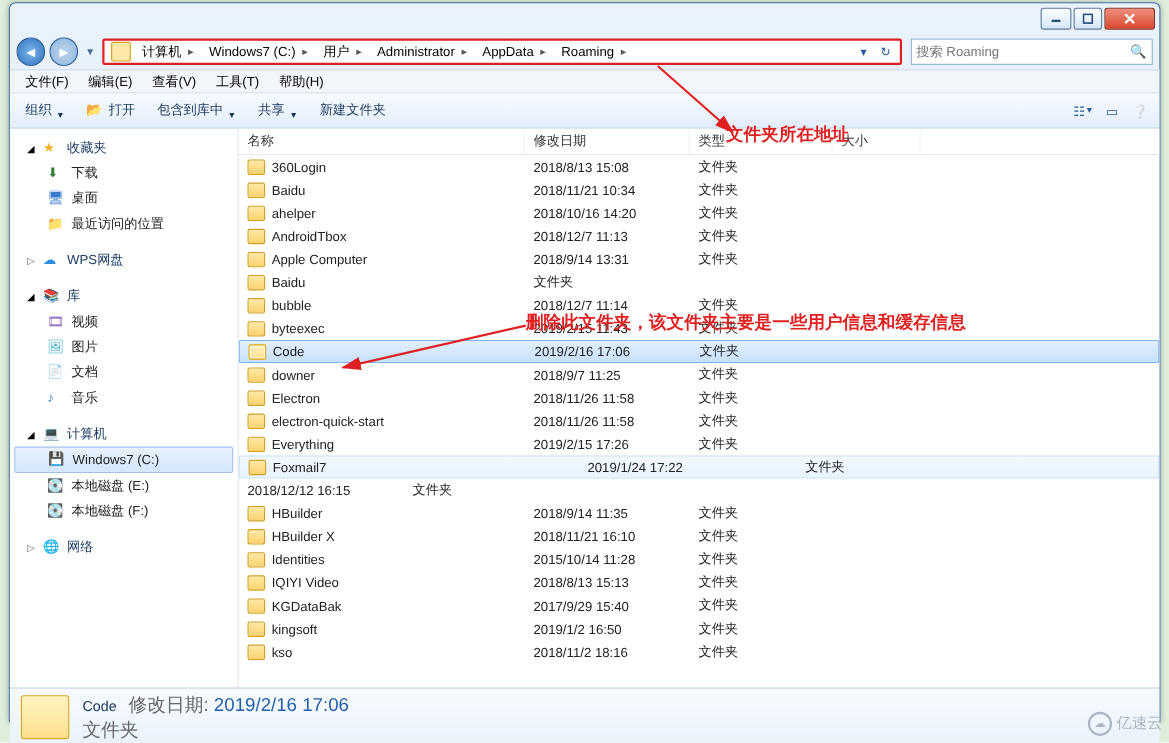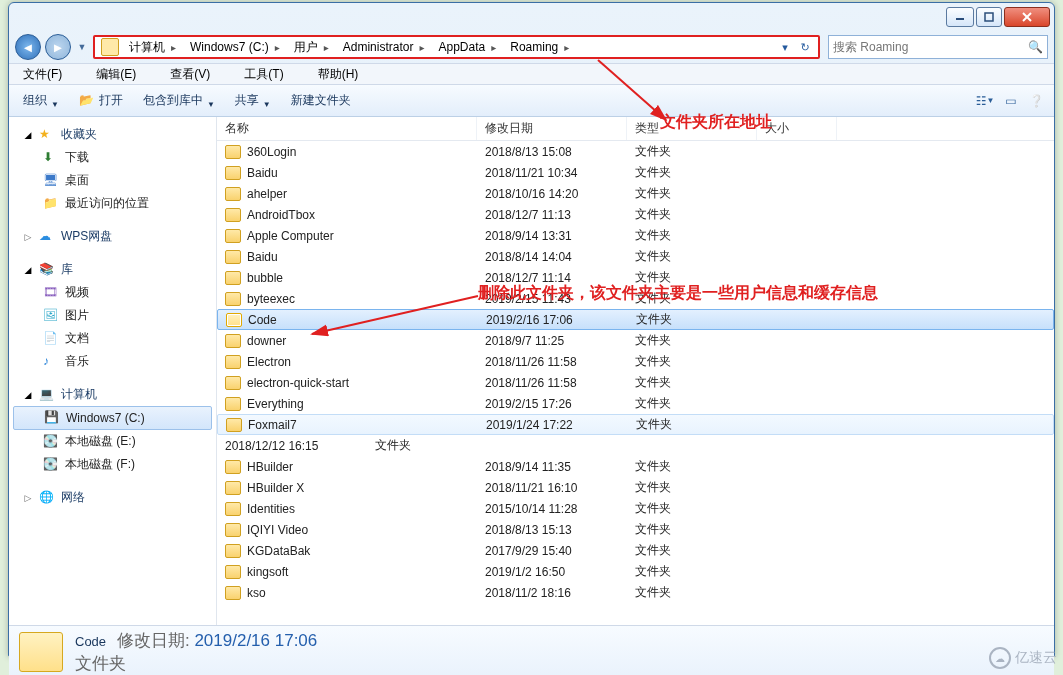--- a/index.html
+++ b/index.html
@@ -14,21 +14,21 @@
   .chev{width:14px;height:22px;display:flex;align-items:center;justify-content:center;color:#436a99;font-size:9px;}
   .addressbar{flex:1;height:24px;border:2px solid #e02020;border-radius:2px;background:#fff;display:flex;align-items:center;padding:0 2px; margin-right:4px;}
   .crumb-icon{width:18px;height:18px;background:#ffe9a8;border:1px solid #d0a020;border-radius:2px;margin:0 4px;}
   .crumb{padding:0 8px 0 6px;height:100%;display:flex;align-items:center;font-size:12px;position:relative;}
   .crumb::after{content:"▸";color:#555;margin-left:6px;font-size:10px;}
   .crumb:last-of-type::after{content:"▸";}
   .addr-tools{margin-left:auto;display:flex;align-items:center;gap:2px;padding-right:2px;}
   .addr-tools span{width:18px;height:18px;display:flex;align-items:center;justify-content:center;color:#245a9e;font-size:11px;}
   .searchbox{width:220px;height:24px;border:1px solid #8fb1d8;background:#fff;display:flex;align-items:center;padding:0 4px;color:#777;}
   .searchbox .mag{margin-left:auto;color:#3a6ea5;}
-  .menubar{height:22px;background:#f2f6fb;border-top:1px solid #cfd9e8;border-bottom:1px solid #cfd9e8;display:flex;align-items:center;padding:0 6px;gap:18px;}
+  .menubar{height:22px;background:#f2f6fb;border-top:1px solid #cfd9e8;border-bottom:1px solid #cfd9e8;display:flex;align-items:center;padding:0 6px;gap:2px;}
   .menuit{padding:2px 8px;border-radius:2px;}
   .cmdbar{height:32px;background:linear-gradient(#f7fbff,#e3eefb);border-bottom:1px solid #bcd0e6;display:flex;align-items:center;padding:0 8px;gap:8px;}
   .cmdit{display:flex;align-items:flex-end;gap:4px;padding:3px 6px;border-radius:2px;color:#19365c;}
   .cmdit .dd{font-size:8px;color:#19365c;}
   .cmdbar .spacer{flex:1;}
   .cmdicon{width:18px;height:18px;display:flex;align-items:center;justify-content:center;color:#2a5d97;}
   .main{display:flex;height:508px;background:#fff;}
   .sidebar{width:208px;border-right:1px solid #e0e6ee;overflow:auto;padding:6px 0;}
   .side-group{margin-bottom:10px;}
   .side-h, .side-i{display:flex;align-items:center;gap:6px;padding:3px 4px 3px 14px;font-size:12px;}
@@ -41,21 +41,21 @@
   .ico-star{color:#f3b11d;} .ico-dl{color:#2e7d32;} .ico-desk{color:#3b79c9;} .ico-rec{color:#c97b2c;}
   .ico-wps{color:#2b8de0;} .ico-lib{color:#3b79c9;} .ico-vid{color:#7a4ab5;} .ico-pic{color:#2ea8c9;}
   .ico-doc{color:#3b79c9;} .ico-mus{color:#2e86d9;} .ico-comp{color:#5a7aa0;} .ico-drive{color:#8a8a8a;}
   .ico-net{color:#4a90d9;}
   .filelist{flex:1;overflow:auto;}
   .listhead{display:flex;align-items:center;height:24px;border-bottom:1px solid #e4e9f0;font-size:12px;color:#333;position:sticky;top:0;background:#fff;}
   .col{padding:0 8px;border-right:1px solid #eef2f7;height:100%;display:flex;align-items:center;}
   .col-name{width:260px;} .col-date{width:150px;} .col-type{width:130px;} .col-size{width:80px;}
   .row{display:flex;align-items:center;height:21px;font-size:12px;color:#222;}
   .row.selected{background:linear-gradient(#e3f0fe,#c7e0fb);border:1px solid #7ab4ee;border-radius:2px;}
-  .row.hovered{background:linear-gradient(#f3f9ff,#e8f3fe);border:1px solid #c3ddf7;border-radius:2px;}
+  .row.hovered{background:linear-gradient(#f3f9ff,#e8f3fe);border:1px solid #c3ddf7;border-radius:2px;gap:48px;}
   .row .col{border:none;}
   .fico{width:16px;height:14px;background:linear-gradient(#ffe9a8,#f9d26e);border:1px solid #d0a020;border-radius:2px;margin-right:6px;display:inline-block;}
   .row.selected .fico{background:linear-gradient(#fff2c2,#ffe08a);border-color:#e2a900;box-shadow:0 0 0 1px #fff inset;}
   .details{height:53px;border-top:1px solid #cfd9e8;background:linear-gradient(#f7fbff,#e9f2fc);display:flex;align-items:center;padding:4px 10px;gap:12px;}
   .details .bigico{width:44px;height:40px;background:linear-gradient(#fff2c2,#ffe08a);border:1px solid #d6a81f;border-radius:3px;}
   .details .dname{font-size:13px;color:#19365c;}
   .details .dmeta{font-size:17px;color:#666;}
   .details .dmeta b{color:#245fad;font-weight:normal;}
   
   .annot{position:absolute;color:#e02020;font-size:16px;font-weight:700;z-index:50;pointer-events:none;}
@@ -272,21 +272,20 @@
             </div>
             <div class="col col-date">2018/9/14 13:31</div>
             <div class="col col-type">文件夹</div>
             <div class="col col-size"></div>
           </div>
           <div class="row">
             <div class="col col-name">
               <span class="fico"></span>
               <span>Baidu</span>
             </div>
-            <div class="col col-date">2018/8/14 14:04</div>
             <div class="col col-type">文件夹</div>
             <div class="col col-size"></div>
           </div>
           <div class="row">
             <div class="col col-name">
               <span class="fico"></span>
               <span>bubble</span>
             </div>
             <div class="col col-date">2018/12/7 11:14</div>
             <div class="col col-type">文件夹</div>

